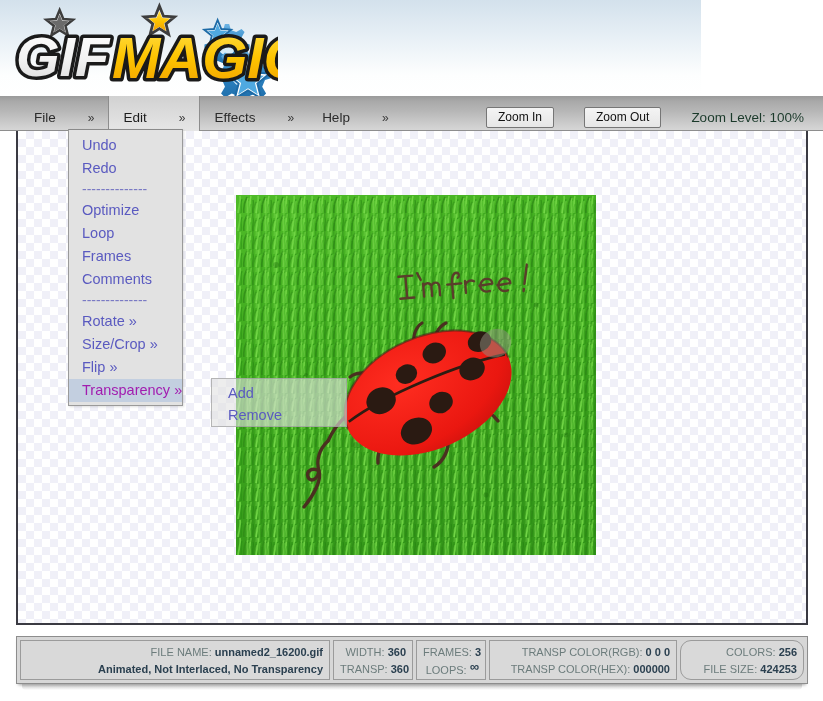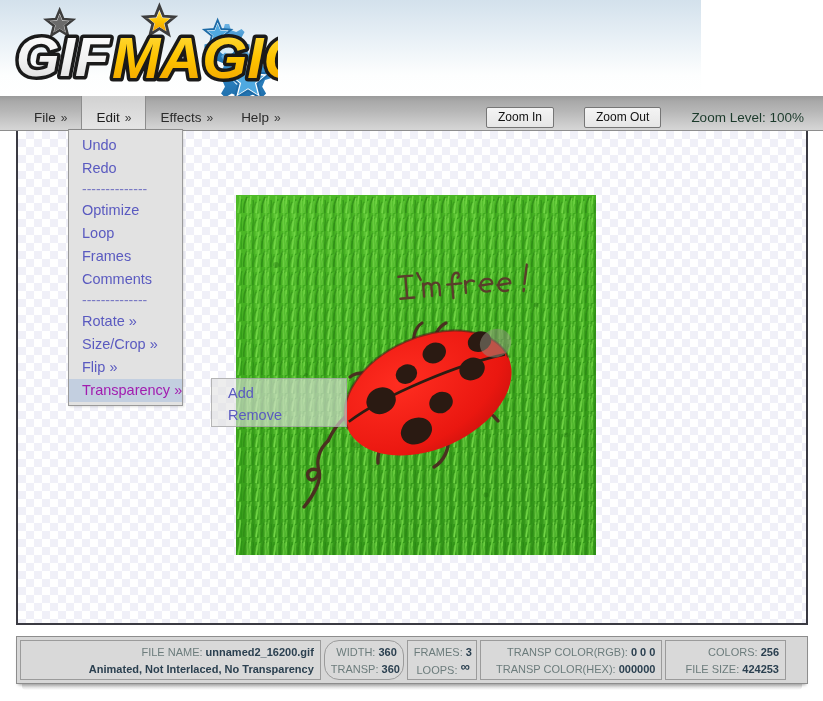--- a/index.html
+++ b/index.html
@@ -49,20 +49,21 @@
   }
   .menu-item {
     display: flex;
     align-items: center;
     padding: 0 14px;
     font-size: 13.5px;
     color: #2b2b2b;
     cursor: default;
     height: 100%;
     padding-top: 8px;
+    gap: 27px;
   }
   .menu-item.active {
     background: linear-gradient(to bottom, #d1d1d1 0%, #dcdcdc 50%, #e6e6e6 100%);
     border-left: 1px solid #8d8d8d;
     border-right: 1px solid #8d8d8d;
     color: #1d1d1d;
   }
   .menu-item .chev { margin-left: 5px; font-size: 12px; color: #3b3b3b; }
 
   .zoom-controls {
@@ -181,23 +182,23 @@
   }
   .sb-cell {
     border: 1px solid #9b9b9b;
     background: #d9d9d9;
     padding: 3px 6px 0 6px;
     display: flex;
     flex-direction: column;
     justify-content: flex-start;
     margin-right: 3px;
   }
-  .sb-cell:last-child { margin-right: 18px; }
+  .sb-cell:last-child { margin-right: 0; border-radius: 11px; }
   .sb-file { width: 310px; }
-  .sb-dim  { width: 80px; border-radius: 15px; }
+  .sb-dim  { width: 80px; }
   .sb-frames { width: 70px; }
   .sb-transp { width: 188px; }
   .sb-colors { width: 124px; }
   .sb-line {
     font-size: 11px;
     color: #6c7c7c;
     line-height: 17px;
     white-space: nowrap;
     text-align: right;
   }

